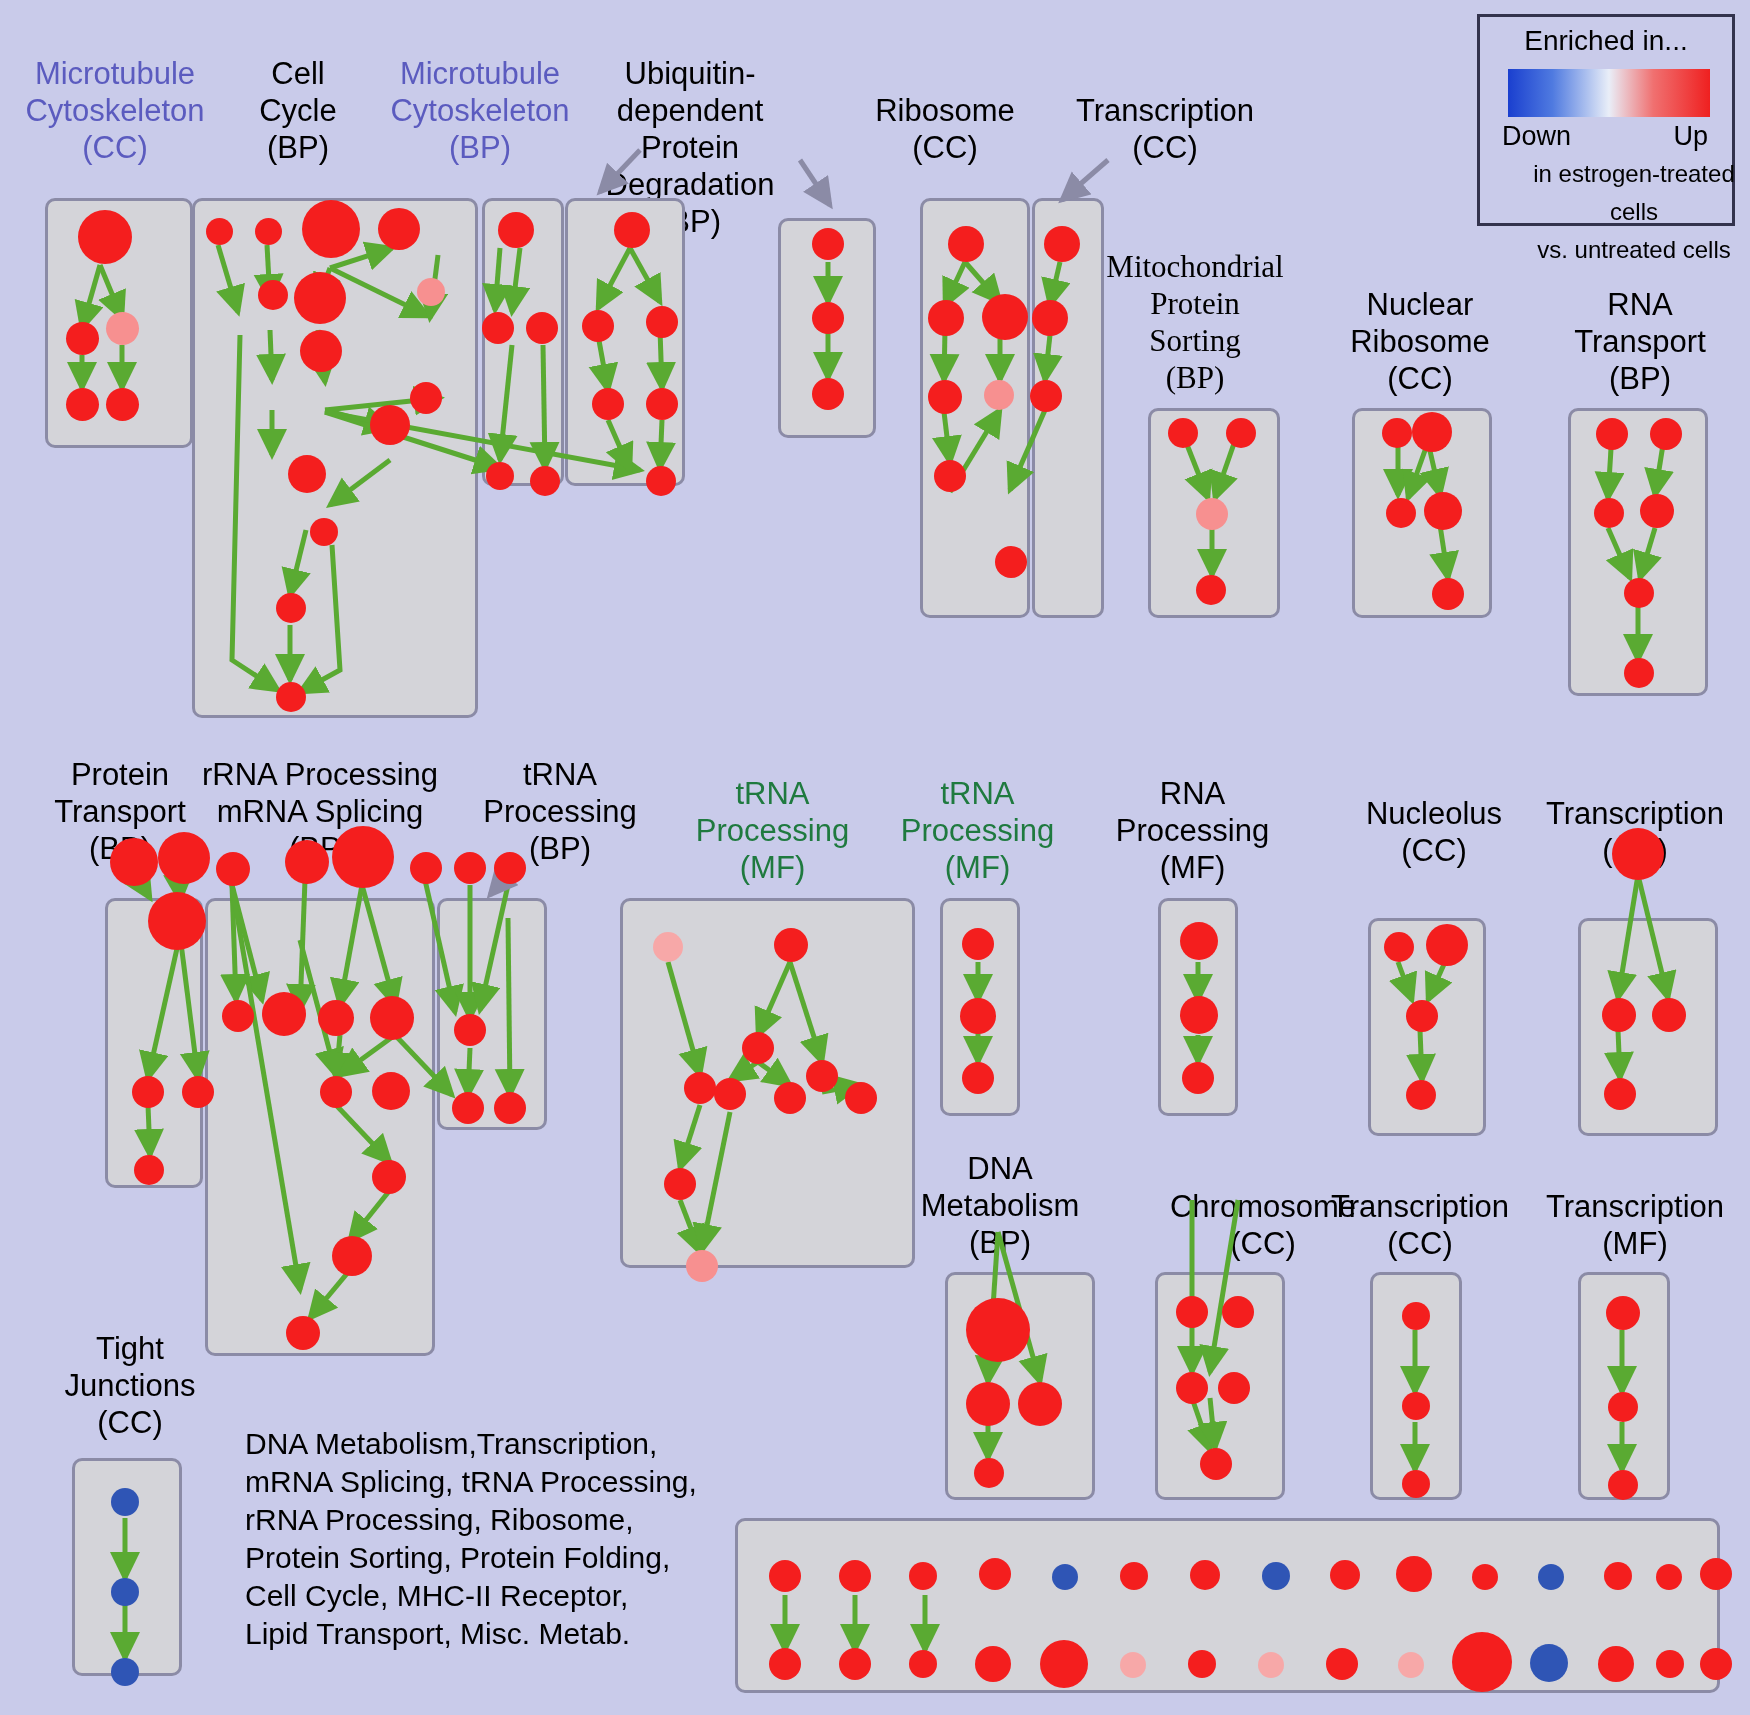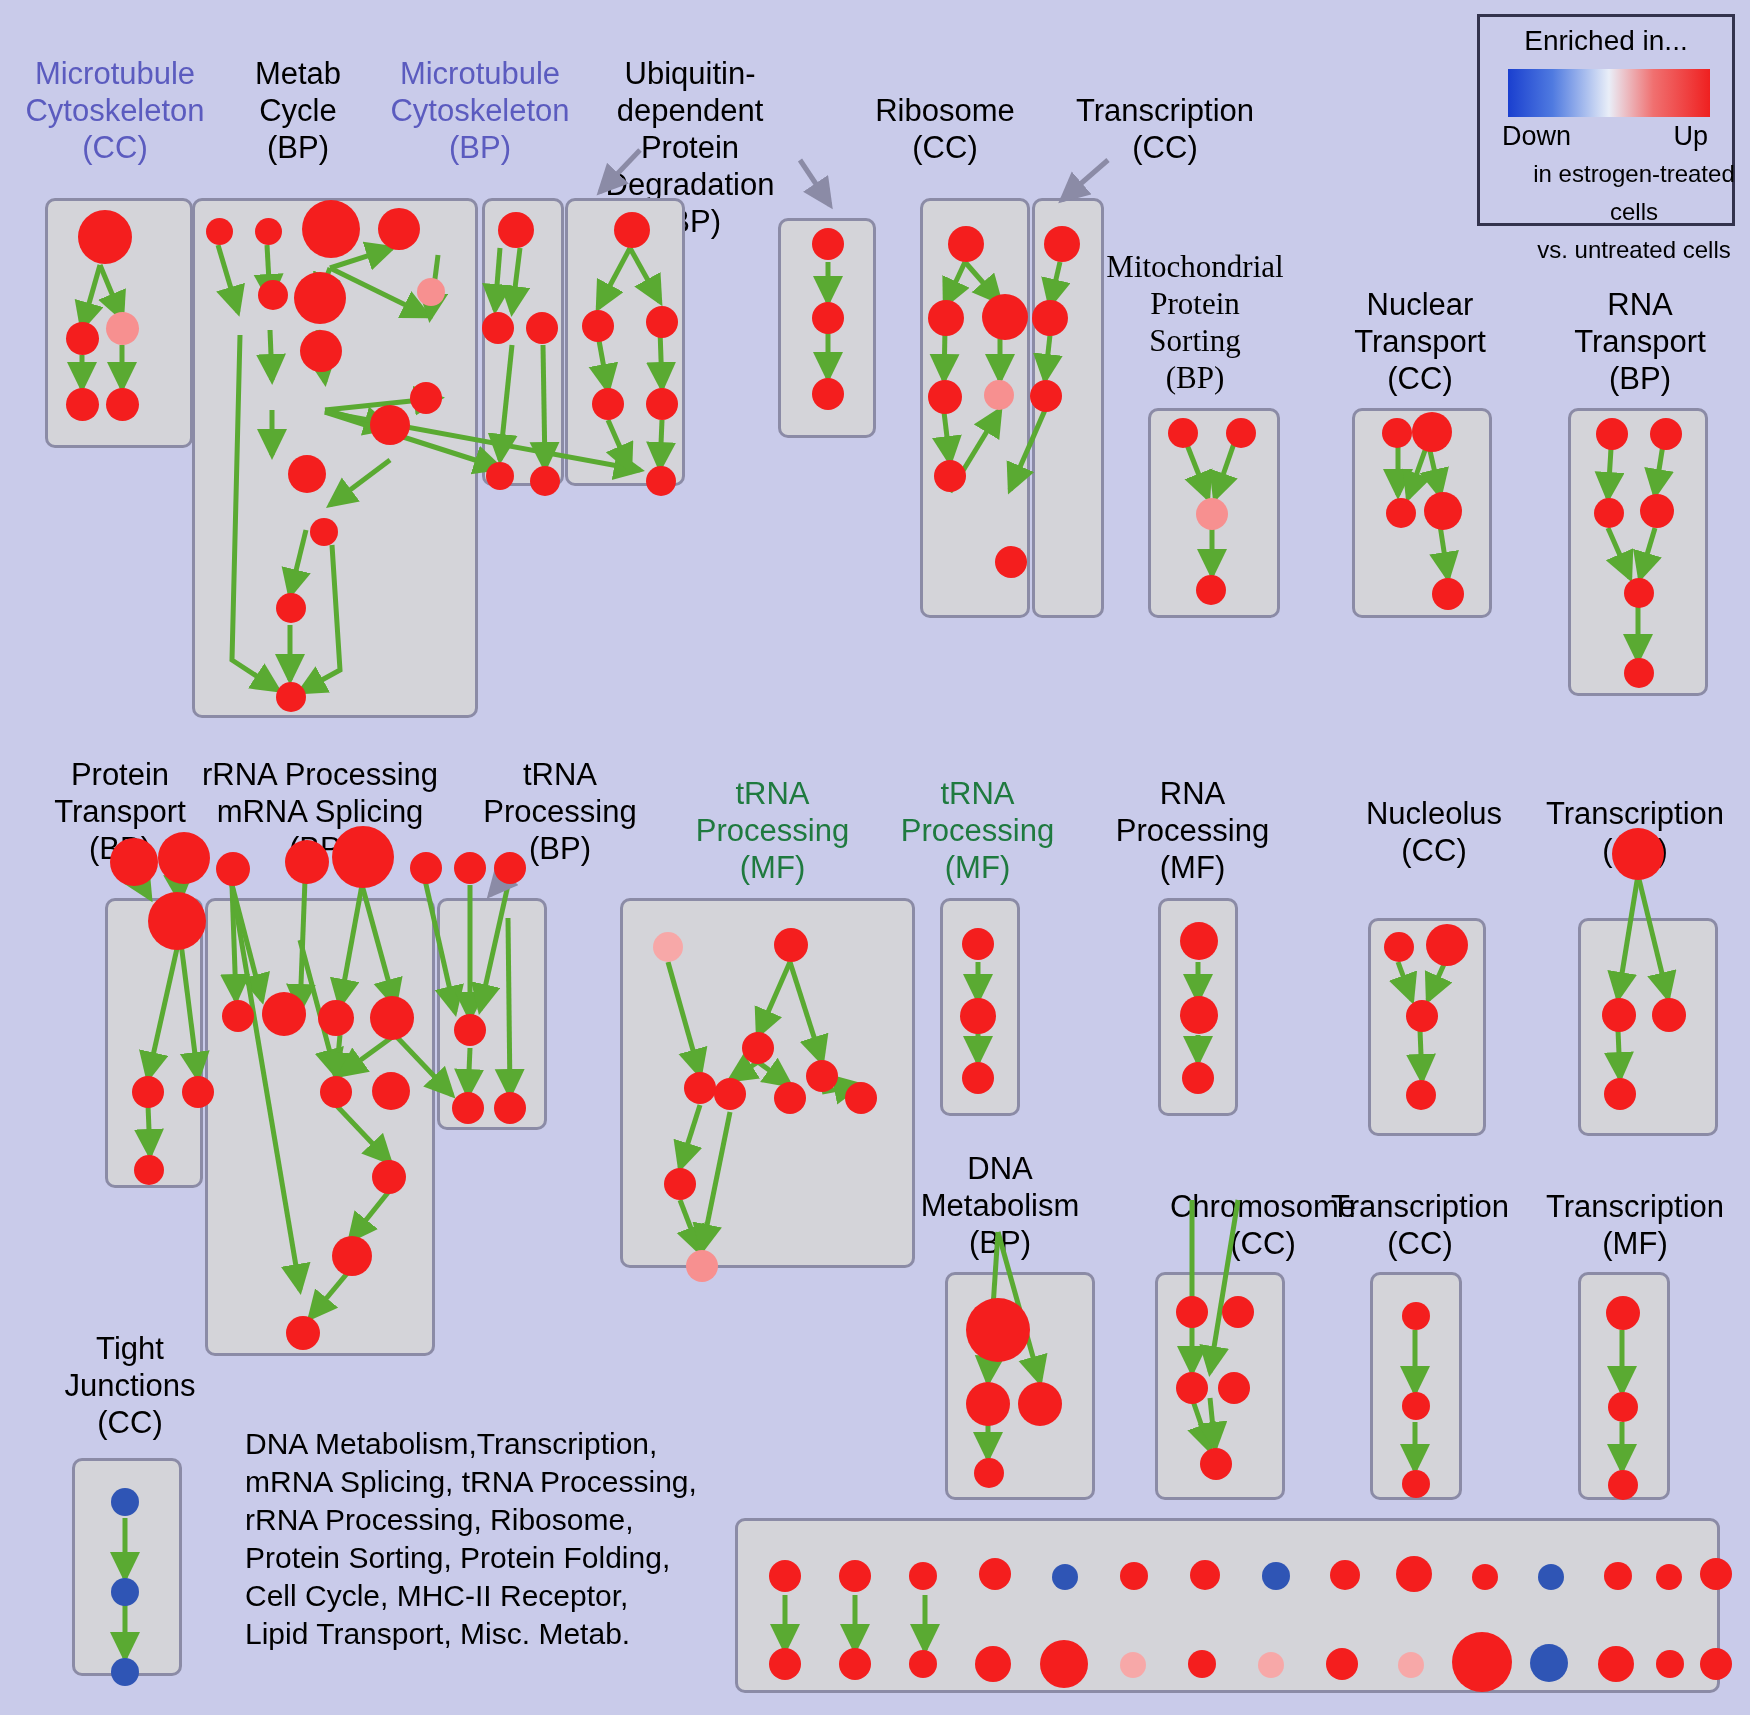--- a/index.html
+++ b/index.html
@@ -77,41 +77,41 @@
     <div class="legend-bar"></div>
     <div class="legend-down">Down</div>
     <div class="legend-up">Up</div>
     <div class="legend-sub">in estrogen-treated cells
 vs. untreated cells</div>
   </div>
 
   <div class="label cc-purple" style="left:10px;top:55px;width:210px;">Microtubule
 Cytoskeleton
 (CC)</div>
-  <div class="label" style="left:228px;top:55px;width:140px;">Metab
+  <div class="label" style="left:228px;top:55px;width:140px;">Cell
 Cycle
 (BP)</div>
   <div class="label cc-purple" style="left:380px;top:55px;width:200px;">Microtubule
 Cytoskeleton
 (BP)</div>
   <div class="label" style="left:590px;top:55px;width:200px;">Ubiquitin-
 dependent
 Protein
 Degradation
 (BP)</div>
   <div class="label" style="left:855px;top:92px;width:180px;">Ribosome
 (CC)</div>
   <div class="label" style="left:1050px;top:92px;width:230px;">Transcription
 (CC)</div>
   <div class="label" style="left:1090px;top:248px;width:210px;font-family:Liberation Serif, serif;">Mitochondrial
 Protein
 Sorting
 (BP)</div>
   <div class="label" style="left:1325px;top:286px;width:190px;">Nuclear
-Transport
+Ribosome
 (CC)</div>
   <div class="label" style="left:1545px;top:286px;width:190px;">RNA
 Transport
 (BP)</div>
 
   <div class="label" style="left:30px;top:756px;width:180px;">Protein
 Transport
 (BP)</div>
   <div class="label" style="left:185px;top:756px;width:270px;">rRNA Processing
 mRNA Splicing

